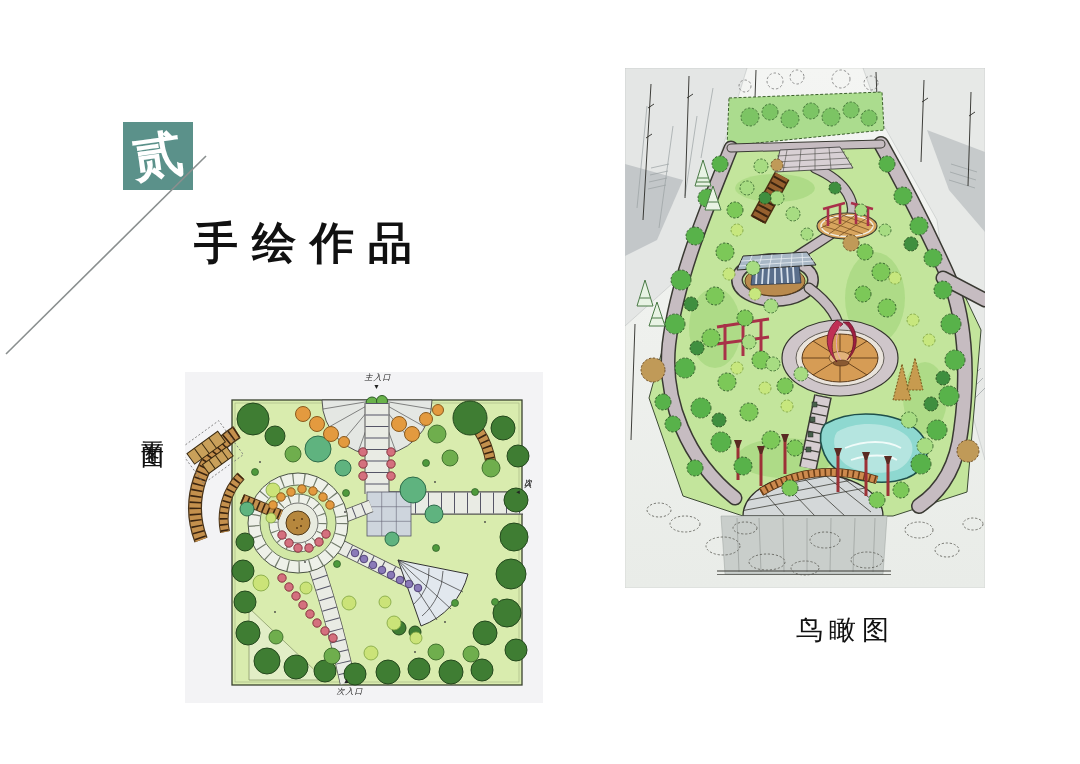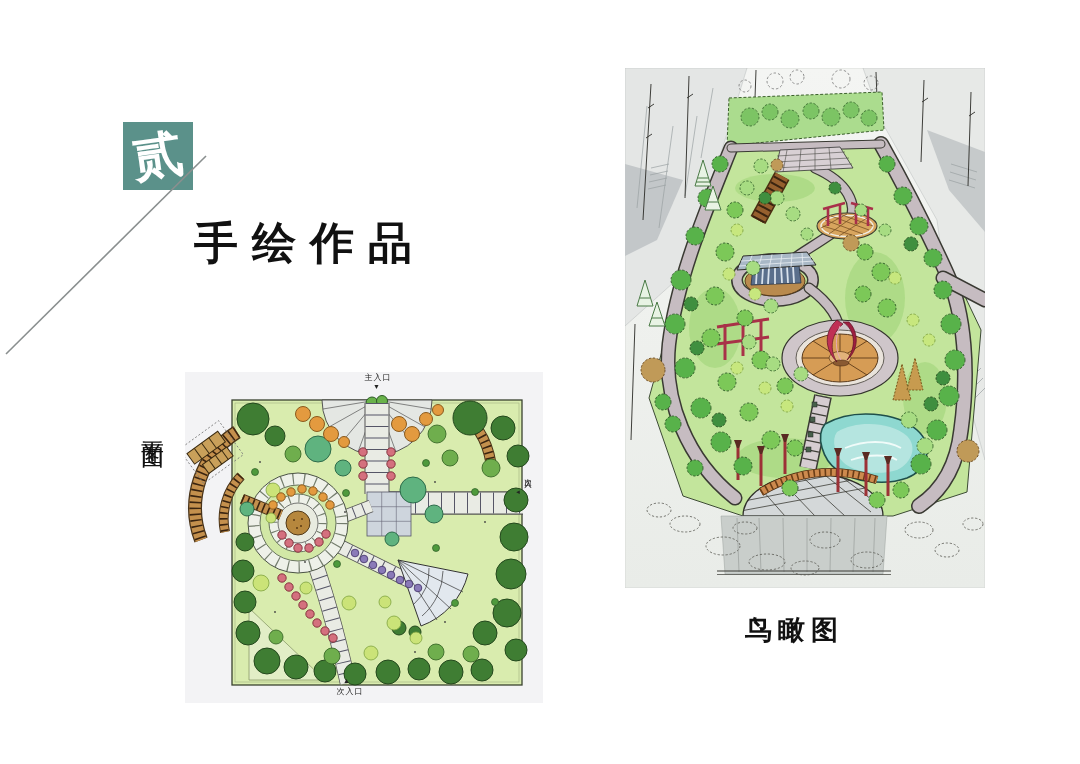--- a/index.html
+++ b/index.html
@@ -8,27 +8,27 @@
   .abs{position:absolute;}
   
   .badge{left:123px;top:122px;width:70px;height:68px;background:#5b918a;
          display:flex;align-items:center;justify-content:center;}
   .badge-glyph{color:#fff;font-size:50px;font-weight:700;transform:rotate(-8deg);line-height:1;}
   
   .title{left:194px;top:214px;font-size:44px;font-weight:700;letter-spacing:14px;color:#111;}
   
   .cap-plan{left:137px;top:423px;writing-mode:vertical-rl;text-orientation:upright;
             font-size:23px;letter-spacing:3px;color:#111;}
-  .cap-aerial{left:745px;top:612px;width:150px;text-align:left;font-size:27px;
-              font-weight:700;letter-spacing:6px;color:#111;}
+  .cap-aerial{left:745px;top:612px;width:150px;text-align:right;font-size:27px;
+              font-weight:400;letter-spacing:6px;color:#111;}
   
   .plan-fig{left:185px;top:372px;width:358px;height:331px;}
   .aerial-fig{left:625px;top:68px;width:360px;height:520px;}
   .plan-fig svg,.aerial-fig svg{position:absolute;left:0;top:0;}
-  .ent{position:absolute;color:#222;font-family:"Liberation Serif",serif;line-height:1;}
+  .ent{position:absolute;color:#222;font-family:"Liberation Serif",serif;line-height:1;font-style:italic;}
   .ent-main{left:172px;top:2px;width:42px;text-align:center;font-size:8px;letter-spacing:1px;}
   .arr-down{left:188px;top:12px;font-size:7px;}
   .ent-right{left:339px;top:101px;writing-mode:vertical-rl;text-orientation:upright;font-size:7.5px;letter-spacing:1px;}
   .arr-left{left:330px;top:117px;font-size:6px;}
   .arr-up{left:158px;top:306px;font-size:7px;}
   .ent-bottom{left:145px;top:316px;width:40px;text-align:center;font-size:8px;letter-spacing:1px;}
   .tr{stroke-dasharray:2.4 1.6;}
 </style>
 </head>
 <body>

